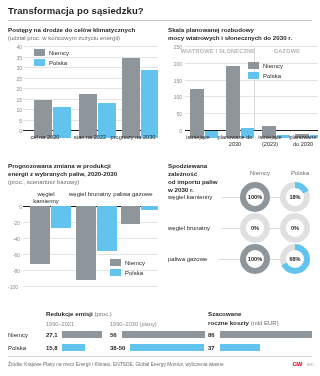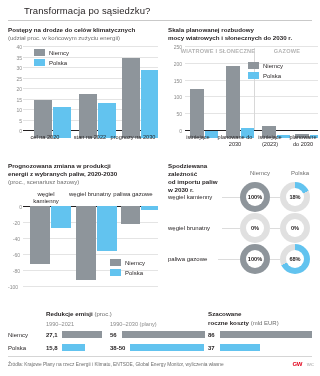--- a/index.html
+++ b/index.html
@@ -8,22 +8,22 @@
     background:#ffffff;
     font-family:"Liberation Sans", sans-serif;
     color:#231f20;
     overflow:hidden;
     position:relative;
   }
   .page{position:relative;width:320px;height:376px;}
 
   
   .main-title{
-    position:absolute;left:24px;top:5px;
-    font-size:9.5px;font-weight:normal;letter-spacing:.1px;
+    position:absolute;left:8px;top:5px;
+    font-size:9.5px;font-weight:bold;letter-spacing:.1px;
   }
   .rule{
     position:absolute;left:8px;right:8px;top:20px;
     height:1px;background:#c9c9c9;
   }
 
   
   .p-title{font-size:6.2px;font-weight:bold;line-height:8px;}
   .p-sub{font-size:6px;color:#6d6d6d;line-height:8px;font-weight:normal;}
 

